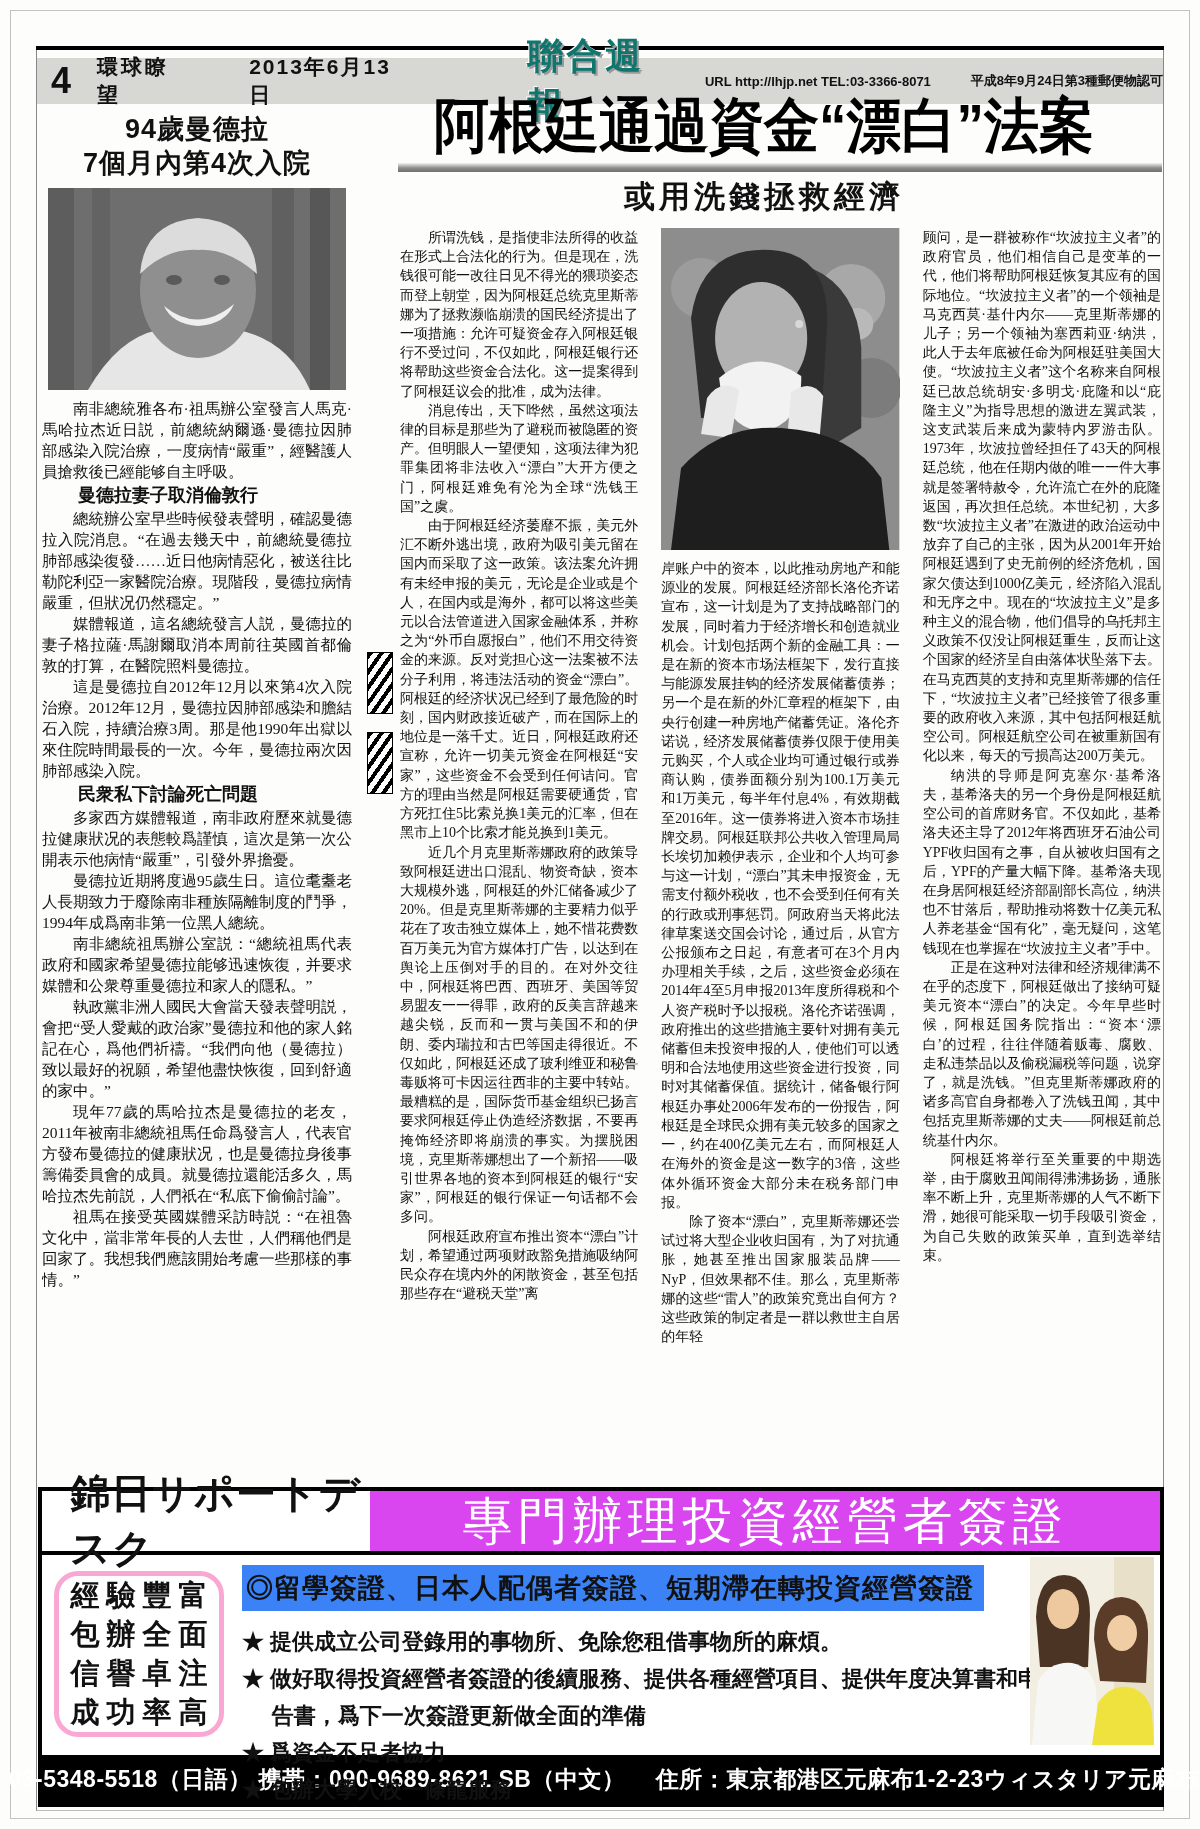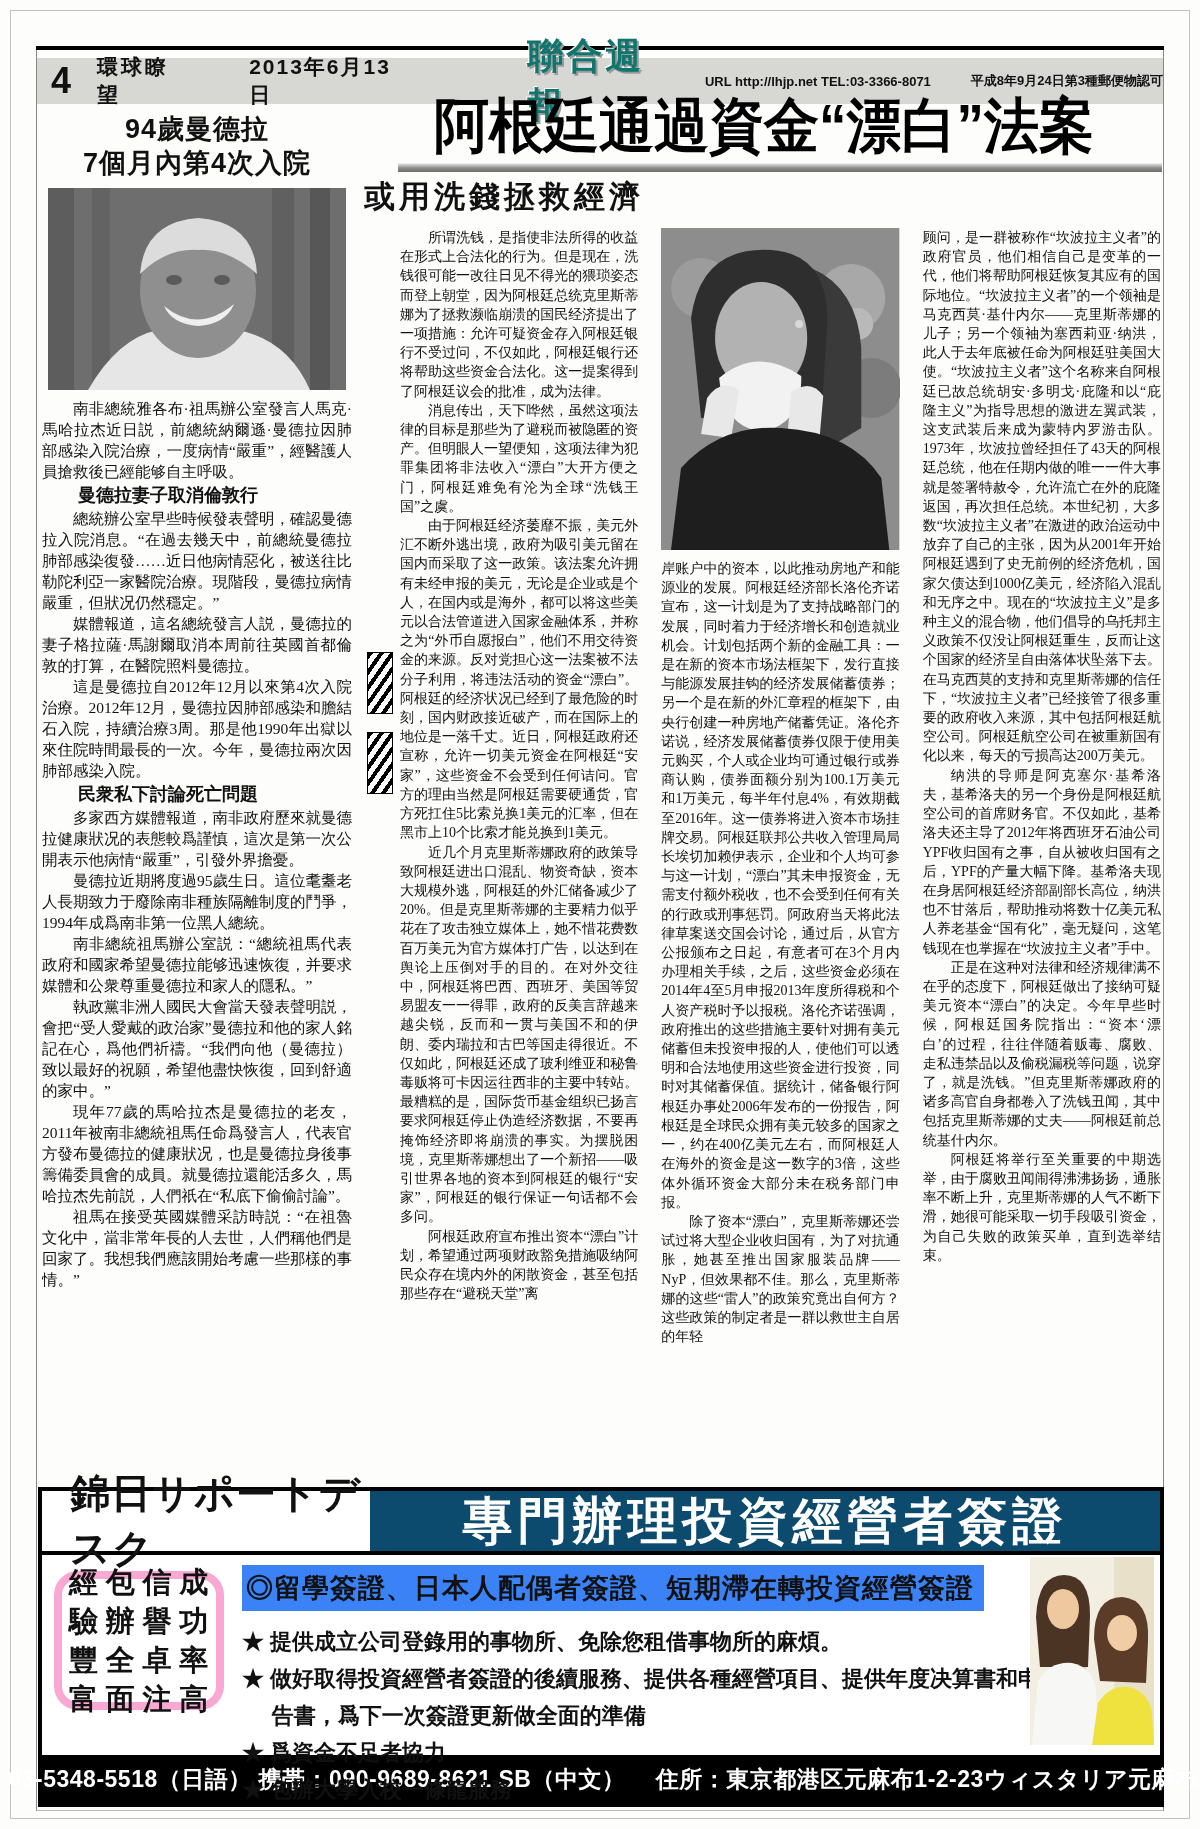--- a/index.html
+++ b/index.html
@@ -36,21 +36,21 @@
   .left-body h3 { font-family:"Liberation Sans", sans-serif; font-size:18px;
     font-weight:900; text-indent:2em; line-height:26px; }
 
   
   .main-article { position:absolute; left:364px; top:92px; width:800px; height:1372px; overflow:hidden; }
   .main-headline { text-align:center; font-family:"Liberation Sans", sans-serif;
     font-weight:900; font-size:55px; line-height:62px; letter-spacing:0px;
     color:#000; white-space:nowrap; transform:scaleY(1.08); transform-origin:top; }
   .headline-divider { height:9px; margin:9px 2px 4px 34px;
     background:linear-gradient(#f2f2f2,#8c8c8c 55%, #6f6f6f); }
-  .main-subhead { font-family:"Liberation Sans", sans-serif;
+  .main-subhead { text-align:center; font-family:"Liberation Sans", sans-serif;
     font-weight:900; font-size:31px; letter-spacing:4px; margin:4px 0 10px 0; }
   .cols { display:flex; gap:23px; padding-left:36px; padding-right:3px; height:1232px; }
   .col { flex:1; overflow:hidden; font-size:14px; line-height:19.2px; text-align:justify; }
   .col p { text-indent:2em; }
   .col p.cont { text-indent:0; }
   .main-photo { display:block; width:100%; height:322px; margin-bottom:9px; }
 
   
   .v-banner { position:absolute; left:366px; top:652px; width:28px; height:218px;
     display:flex; flex-direction:column; align-items:center; }
@@ -61,26 +61,26 @@
     font-size:20px; font-weight:900; letter-spacing:3px; padding:3px 0;
     font-family:"Liberation Serif", serif; }
 
   
   .ad { position:absolute; left:38px; top:1487px; width:1126px; height:320px;
     border:4px solid #000; background:#fff; display:flex; flex-direction:column;
     font-family:"Liberation Sans", sans-serif; }
   .ad-row1 { display:flex; height:64px; border-bottom:4px solid #000; }
   .ad-title-left { width:328px; display:flex; align-items:center; padding-left:28px;
     font-size:40px; font-weight:700; letter-spacing:1px; }
-  .ad-title-right { flex:1; background:#0c4a6e; color:#fff; display:flex; align-items:center;
-    justify-content:center; font-size:50px; font-weight:700; letter-spacing:5px;
+  .ad-title-right { flex:1; background:#d946ef; color:#fff; display:flex; align-items:center;
+    justify-content:center; font-size:50px; font-weight:400; letter-spacing:5px;
     transform-origin:center; }
   .ad-row2 { position:relative; flex:1; }
-  .ad-side-box { position:absolute; left:12px; top:16px; width:170px; height:139px;
-    border:8px solid #f9a8d4; border-radius:24px; display:flex; flex-direction:row;
+  .ad-side-box { position:absolute; left:12px; top:16px; width:170px; height:166px;
+    border:5px solid #f9a8d4; border-radius:24px; display:flex; flex-direction:column;
     justify-content:center; align-items:center;
     font-family:"Liberation Serif", serif; font-size:29px; font-weight:700;
     line-height:39px; letter-spacing:7px; padding-left:7px; }
   .ad-mid { position:absolute; left:200px; top:10px; width:810px; }
   .ad-highlight { display:inline-block; background:#3b82f6; padding:5px 10px 5px 4px;
     font-size:27px; font-weight:900; letter-spacing:1px; }
   .ad-bullets { margin-top:12px; font-size:22px; font-weight:700; line-height:37px; }
   .ad-bullets div { padding-left:1.35em; text-indent:-1.35em; }
   .ad-photo { position:absolute; right:6px; top:2px; width:124px; height:188px; }
   .ad-row3 { height:48px; background:#000; color:#fff; display:flex; align-items:center;

